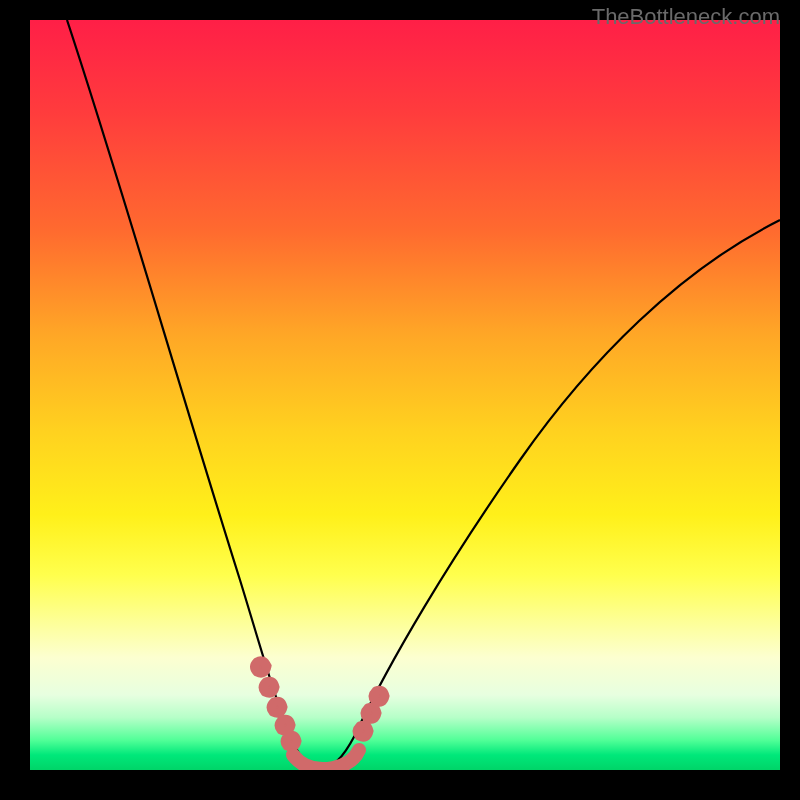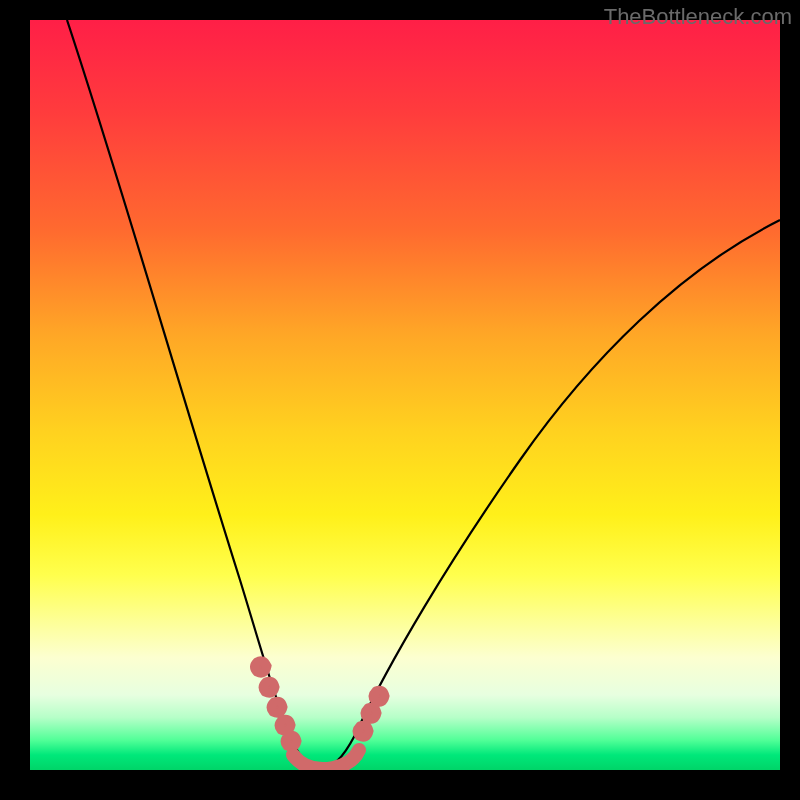--- a/index.html
+++ b/index.html
@@ -13,21 +13,21 @@
           #ffd21f 55%,
           #fff01a 66%,
           #ffff4d 74%,
           #fcffd0 85%,
           #e7ffe0 90%,
           #b6ffc8 93%,
           #52ff98 96%,
           #00e87a 98%,
           #00d468 100%)}
   svg.curve{position:absolute;left:30px;top:20px;width:750px;height:750px}
-  .wm{position:absolute;top:4px;right:8px;font-family:Arial,Helvetica,sans-serif;
+  .wm{position:absolute;top:4px;right:20px;font-family:Arial,Helvetica,sans-serif;
       font-size:22px;color:#6a6a6a}
 </style>
 </head>
 <body>
 
 <div class="stage">
   <div class="plot"></div>
 
   <svg class="curve" viewBox="0 0 750 750" preserveAspectRatio="none">
 

